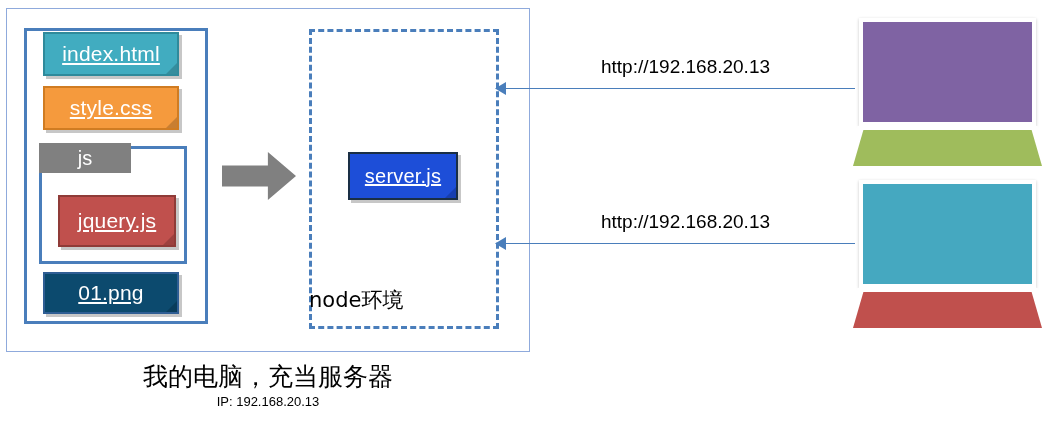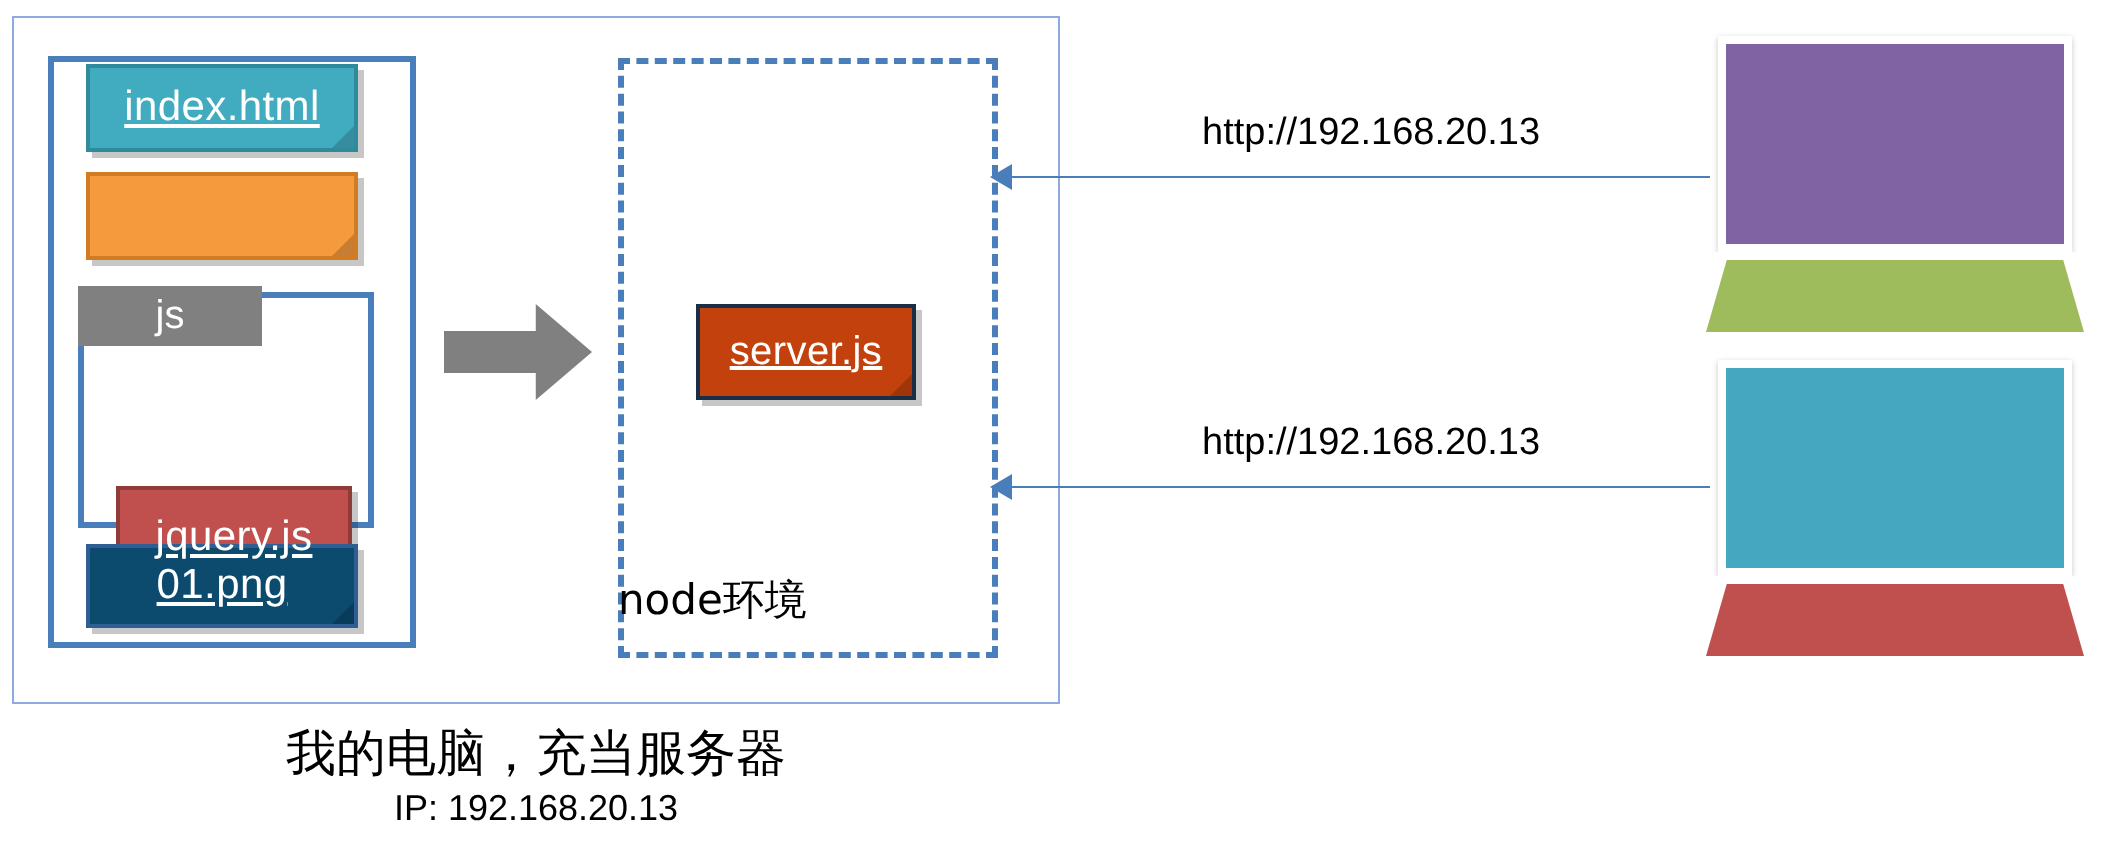--- a/index.html
+++ b/index.html
@@ -32,21 +32,21 @@
   }
   .file-chip .fold{
     position:absolute;right:0;bottom:0;width:11px;height:11px;
     background:rgba(0,0,0,.18);
     clip-path:polygon(100% 0,100% 100%,0 100%);
   }
   .chip-label{position:relative;z-index:2;white-space:nowrap;}
 
   #file-index{left:43px;top:32px;width:136px;height:44px;background:#41acc0;border:2px solid #2f8a9b;font-size:21px;}
   #file-style{left:43px;top:86px;width:136px;height:44px;background:#f59a3d;border:2px solid #d07c22;font-size:21px;}
-  #file-jquery{left:58px;top:195px;width:118px;height:52px;background:#c0504d;border:2px solid #8f3b38;font-size:21px;margin-top:48px;}
+  #file-jquery{left:58px;top:195px;width:118px;height:52px;background:#c0504d;border:2px solid #8f3b38;font-size:21px;}
   #file-png{left:43px;top:272px;width:136px;height:42px;background:#0c4a6e;border:2px solid #2f5e94;font-size:21px;}
 
   
   .js-folder{
     position:absolute;left:39px;top:146px;width:148px;height:118px;
     border:3px solid #4a7ebb;box-sizing:border-box;background:#fff;
   }
   .js-tab{
     position:absolute;left:39px;top:143px;width:92px;height:30px;
     background:#808080;color:#fff;font-size:20px;
@@ -61,21 +61,21 @@
     clip-path:polygon(0% 28%,62% 28%,62% 0%,100% 50%,62% 100%,62% 72%,0% 72%);
   }
 
   
   .node-env{
     position:absolute;left:309px;top:29px;width:190px;height:300px;
     border:3px dashed #4a7ebb;box-sizing:border-box;background:#fff;
   }
   #file-server{
     left:348px;top:152px;width:110px;height:48px;
-    background:#c2410c;border:2px solid #1a2f45;font-size:20px;
+    background:#1d4ed8;border:2px solid #1a2f45;font-size:20px;
   }
   .node-caption{
     position:absolute;left:309px;top:286px;width:190px;
     font-size:21px;color:#000;
     font-family:"DejaVu Sans","Liberation Sans",sans-serif;
   }
 
   
   .conn-line{
     position:absolute;height:0;border-top:1.6px solid #4a7ebb;
@@ -120,39 +120,40 @@
 
   
   .caption{
     position:absolute;text-align:center;width:524px;left:6px;color:#000;
   }
   #caption-main{
     top:360px;font-size:25px;
     font-family:"DejaVu Sans","Liberation Sans",sans-serif;
   }
   #caption-ip{
-    top:394px;font-size:18px;
+    top:394px;font-size:13px;
     font-family:"Liberation Sans","DejaVu Sans",sans-serif;
   }
 </style>
 </head>
 <body>
 
 <div id="stage">
 
   <div class="computer-box"></div>
 
   <div class="project-folder"></div>
 
   <div class="file-chip" id="file-index">
     <span class="chip-label">index.html</span>
     <span class="fold"></span>
   </div>
 
   <div class="file-chip" id="file-style">
+    <span class="chip-label">style.css</span>
     <span class="fold"></span>
   </div>
 
   <div class="js-folder"></div>
   <div class="js-tab">
     <span>js</span>
   </div>
 
   <div class="file-chip" id="file-jquery">
     <span class="chip-label">jquery.js</span>

